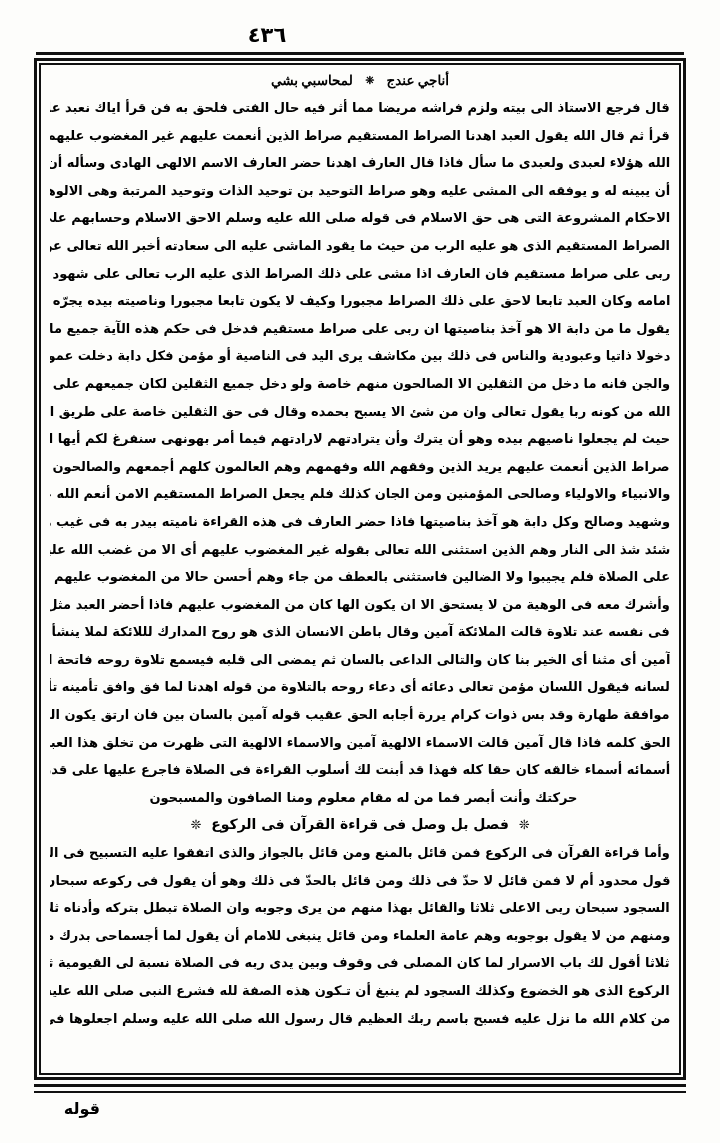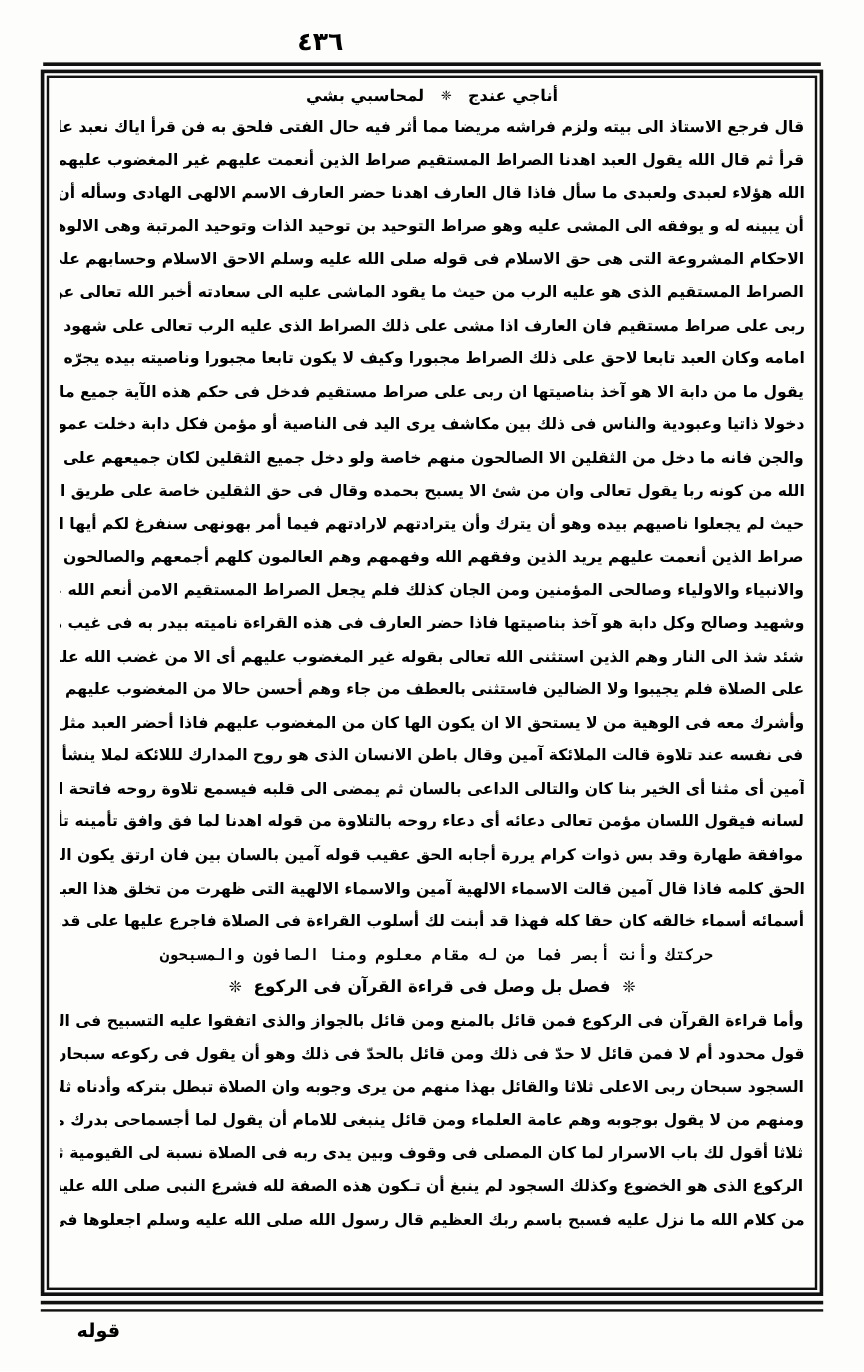--- a/index.html
+++ b/index.html
@@ -112,20 +112,21 @@
   }
 
   .header-line {
     text-align: center;
     font-size: 13.5px;
     line-height: 20px;
     font-weight: bold;
     white-space: nowrap;
     margin: 2px 0 3px 0;
     letter-spacing: -0.2px;
+    font-family: Liberation Serif, serif;
   }
   .header-line .ornament {
     display: inline-block;
     padding: 0 9px;
     font-size: 11px;
     vertical-align: 1px;
   }
 
   .para {
     margin: 0;
@@ -167,21 +168,20 @@
   .section-heading .ornament {
     display: inline-block;
     padding: 0 5px;
     font-size: 13px;
     vertical-align: 0px;
   }
 
   .centered-line {
     text-align: center;
     text-align-last: center;
-    font-family: Liberation Mono, monospace;
   }
 
 </style>
 </head>
 <body>
 
 <div id="page">
 
   <div class="page-number">٤٣٦</div>
 

